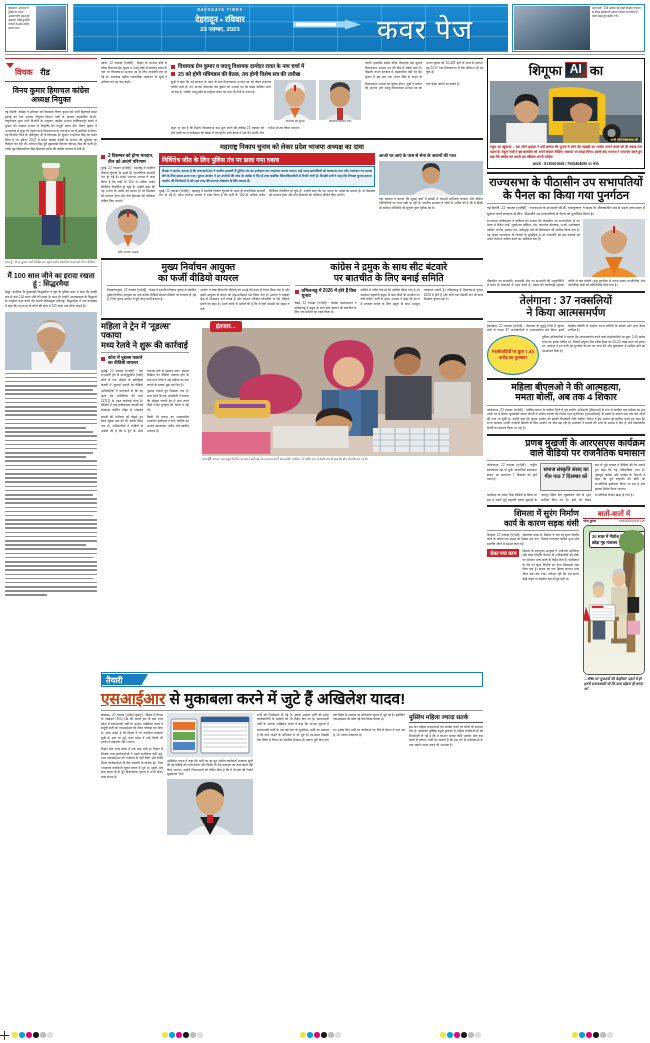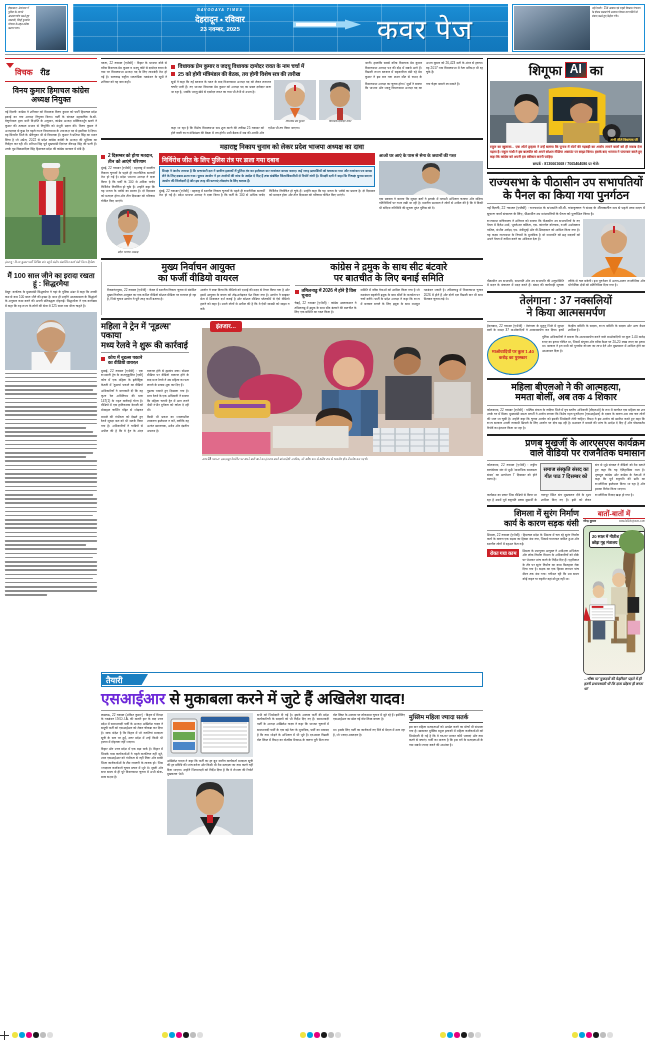--- a/index.html
+++ b/index.html
@@ -165,21 +165,21 @@
   }
   .teaser .lab {
     background: #1a7fc1; color: #fff; font-size: 8px; font-weight: bold;
     display: flex; align-items: center; padding: 0 6px 0 4px;
     clip-path: polygon(0 0, 100% 0, 86% 100%, 0 100%);
     min-width: 46px;
   }
   .teaser .txt { display: flex; align-items: center; font-size: 8px; font-weight: bold; color: #111; padding-left: 8px; }
 
   .bot-hl { font-size: 15.4px; font-weight: bold; color: #111; line-height: 1.08; }
-  .bot-hl .accent { color: #6d28d9; }
+  .bot-hl .accent { color: #c2410c; text-decoration: underline; }
 
   .baton {
     font-size: 7px; font-weight: bold; color: #cc2128; border-bottom: 1px solid #cc2128;
     text-align: center; letter-spacing: .02em;
   }
 
   .cartoon {
     border: 1px solid #555; border-radius: 5px; height: 150px; margin-top: 2px;
     background: linear-gradient(180deg,#cfe3c6 0%, #e6eedc 40%, #f4f1e6 100%);
     position: relative; overflow: hidden;

